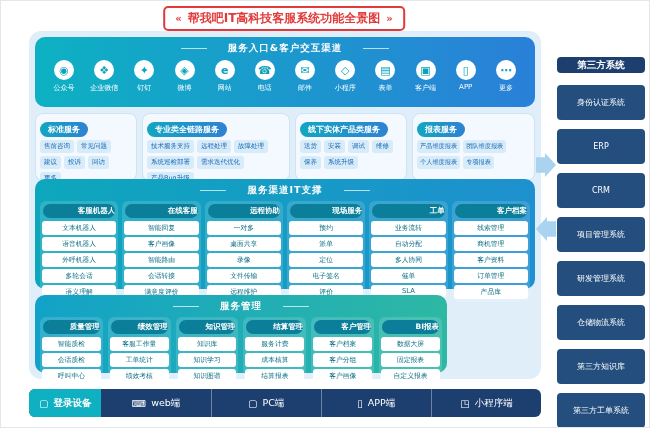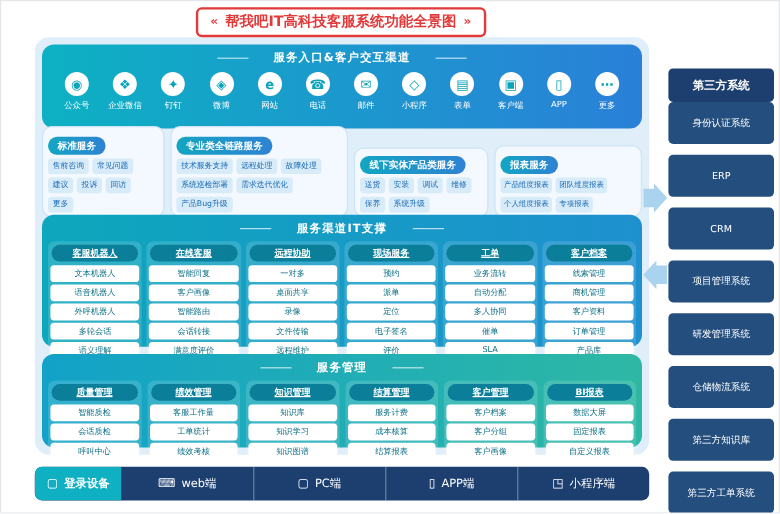--- a/index.html
+++ b/index.html
@@ -26,65 +26,65 @@
   .entry { position:absolute; left:6px; top:6px; width:500px; height:70px; border-radius:10px;
     background:linear-gradient(90deg,#0db1c3,#2a80d8); box-sizing:border-box; padding-top:5px; }
   .channels { display:flex; justify-content:space-between; padding:5px 10px 0; }
   .channel { width:38px; display:flex; flex-direction:column; align-items:center; cursor:pointer; }
   .circle { width:20px; height:20px; border-radius:50%; background:#fff;
     display:flex; align-items:center; justify-content:center; }
   .circle .glyph { color:#0ba3b7; font-size:11px; line-height:1; font-weight:bold; }
   .channel-label { color:#fff; font-size:7px; margin-top:3px; white-space:nowrap; }
 
   
-  .band2 { position:absolute; left:6px; top:82px; width:500px; height:68px; display:flex; gap:5px;align-items:flex-end; }
+  .band2 { position:absolute; left:6px; top:82px; width:500px; height:68px; display:flex; gap:5px; }
   .panel { background:#f3f9fe; border:1px solid #cde4f4; border-radius:8px;
     box-sizing:border-box; padding:3px 4px; overflow:hidden; }
   .band2 > div:nth-of-type(1){ flex:0 0 102px; }
   .band2 > div:nth-of-type(2){ flex:0 0 148px; }
-  .band2 > div:nth-of-type(3){ flex:0 0 112px;font-family:Liberation Serif, serif; }
+  .band2 > div:nth-of-type(3){ flex:0 0 112px; }
   .band2 > div:nth-of-type(4){ flex:1 1 auto; }
   .panel-header { display:inline-block; background:linear-gradient(90deg,#12a6c2,#2f82d2);
     color:#fff; font-size:8px; font-weight:bold; padding:2px 8px; border-radius:8px;
     margin-bottom:3px; white-space:nowrap; }
   .chips { display:flex; flex-wrap:wrap; gap:3px; }
   .chip { background:#d8ebf9; color:#1668b4; font-size:6.5px; padding:2px 4px;
     border-radius:3px; white-space:nowrap; cursor:pointer; }
   .band2 > div:nth-of-type(4) .chip { font-size:6.2px; padding:2px 3px; }
 
   
   .band3 { position:absolute; left:6px; top:148px; width:500px; height:110px; border-radius:10px;
     background:linear-gradient(90deg,#0da7bc,#1e90cf); box-sizing:border-box; padding-top:5px; }
   .columns { display:flex; gap:4px; padding:4px 5px 0; }
   .col { flex:1; background:rgba(255,255,255,.14); border-radius:6px; padding:3px 2px; box-sizing:border-box; min-width:0; }
-  .col-header { background:#0b7e99; color:#fff; font-size:7.5px; font-weight:bold; text-align:center;
-    border-radius:8px; padding:2px 0; margin:0 1px 3px; white-space:nowrap; overflow:hidden;text-decoration:underline; }
+  .col-header { background:#0b7e99; color:#fff; font-size:7.5px; font-weight:bold; text-align:right;
+    border-radius:8px; padding:2px 0; margin:0 1px 3px; white-space:nowrap; overflow:hidden; }
   .col-chips { display:flex; flex-direction:column; gap:2px; }
   .wchip { background:#fff; color:#0a6e85; font-size:6.8px; text-align:center; border-radius:3px;
     padding:2px 1px; white-space:nowrap; overflow:hidden; cursor:pointer; }
 
   
-  .band4 { position:absolute; left:6px; top:264px; width:500px; height:78px; border-radius:10px;
+  .band4 { position:absolute; left:6px; top:264px; width:412px; height:78px; border-radius:10px;
     background:linear-gradient(90deg,#12a2c8,#2eb8a4); box-sizing:border-box; padding-top:5px; }
   .band4 .columns { gap:5px; }
 
   
   .bottom-bar { position:absolute; left:28px; top:388px; width:512px; height:28px; background:#1d3f70;
     border-radius:6px; display:flex; align-items:stretch; overflow:hidden; }
   .devices-label { background:#0fb0c2; display:flex; align-items:center; gap:5px; padding:0 10px;
     color:#fff; font-size:9.5px; font-weight:bold; white-space:nowrap; }
   .devices-label .glyph { font-size:10px; }
   .devices { flex:1; display:flex; }
   .device { flex:1; display:flex; align-items:center; justify-content:center; gap:5px; color:#fff;
     font-size:9.5px; border-left:1px solid rgba(255,255,255,.35); cursor:pointer; white-space:nowrap; }
   .devices .device:first-of-type { border-left:none; }
   .dglyph { font-size:10px; }
 
   
-  .tp-header { position:absolute; left:556px; top:56px; width:88px; height:28px; background:#1d3f70;
+  .tp-header { position:absolute; left:556px; top:56px; width:88px; height:16px; background:#1d3f70;
     border-radius:4px; color:#fff; font-size:9.5px; font-weight:bold;
     display:flex; align-items:center; justify-content:center; }
   .tp-list { position:absolute; left:556px; top:84px; width:88px; display:flex;
     flex-direction:column; gap:9px; }
   .tp-item { height:35px; background:#234e7e; border-radius:4px; color:#fff; font-size:8px;
     display:flex; align-items:center; justify-content:center; cursor:pointer; white-space:nowrap; }
 
   
   .arrow { position:absolute; width:20px; height:24px; background:#a9d3ee; }
   .arrow-right { left:535px; top:152px;

